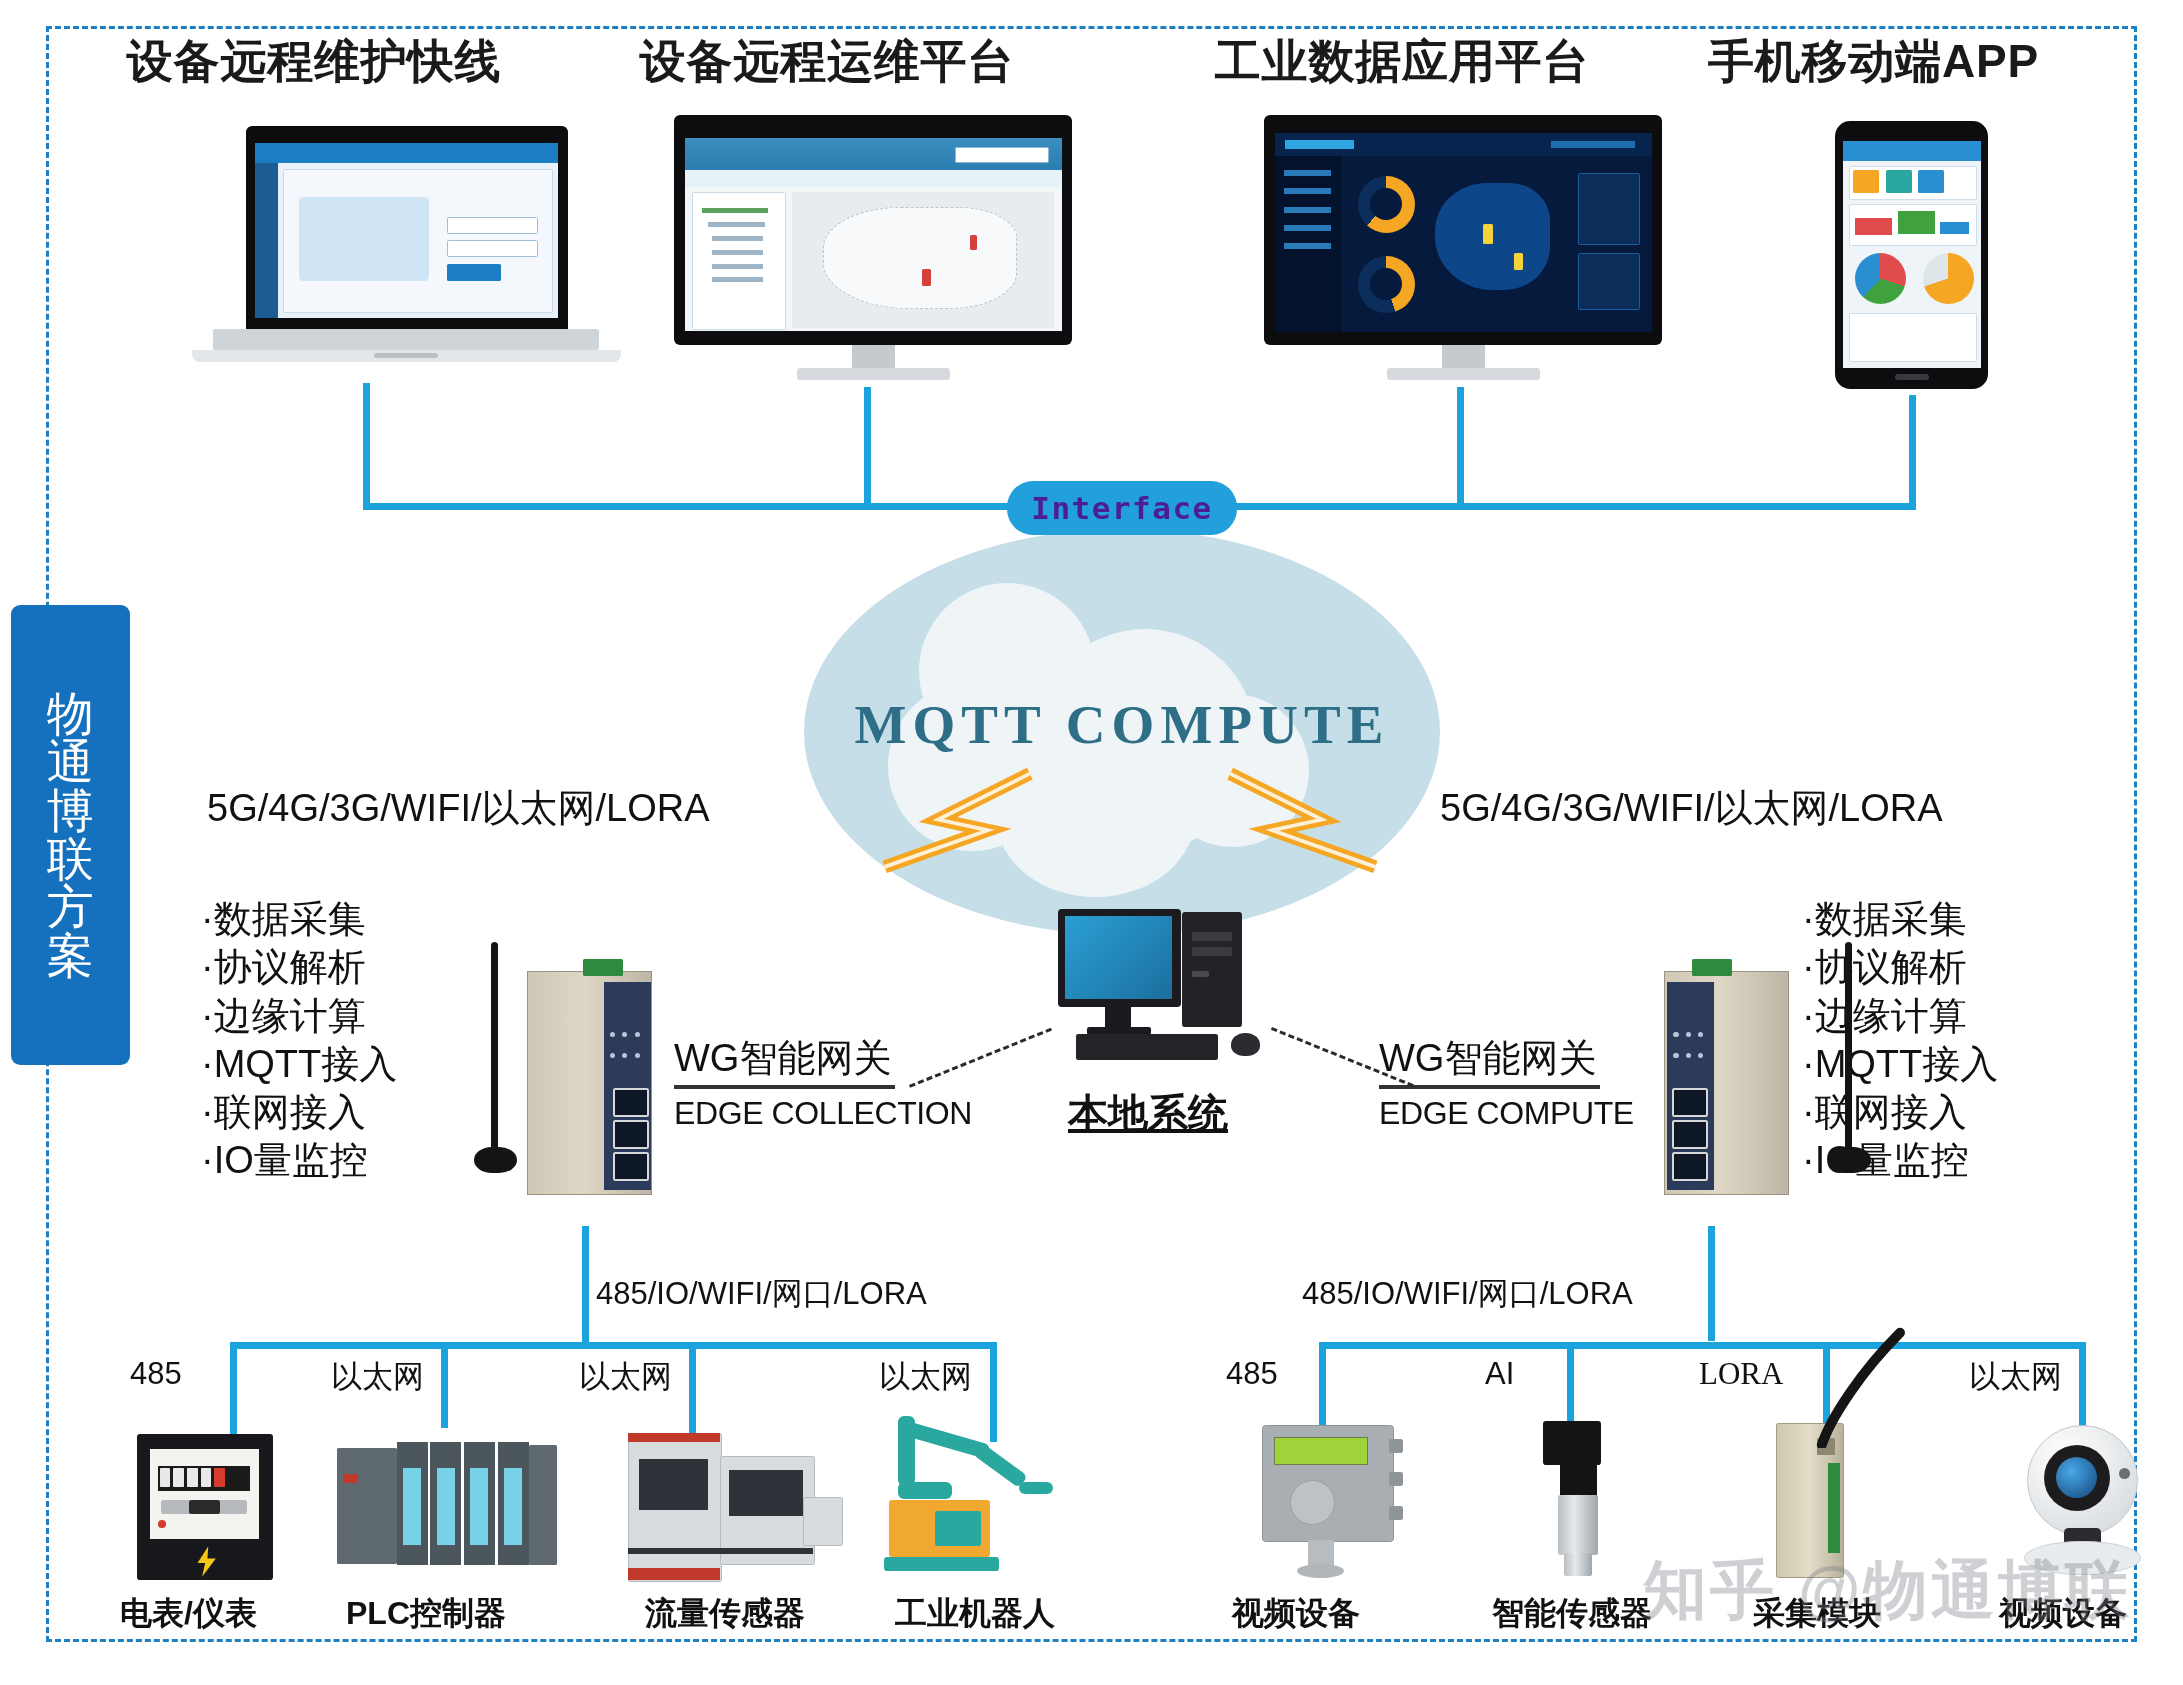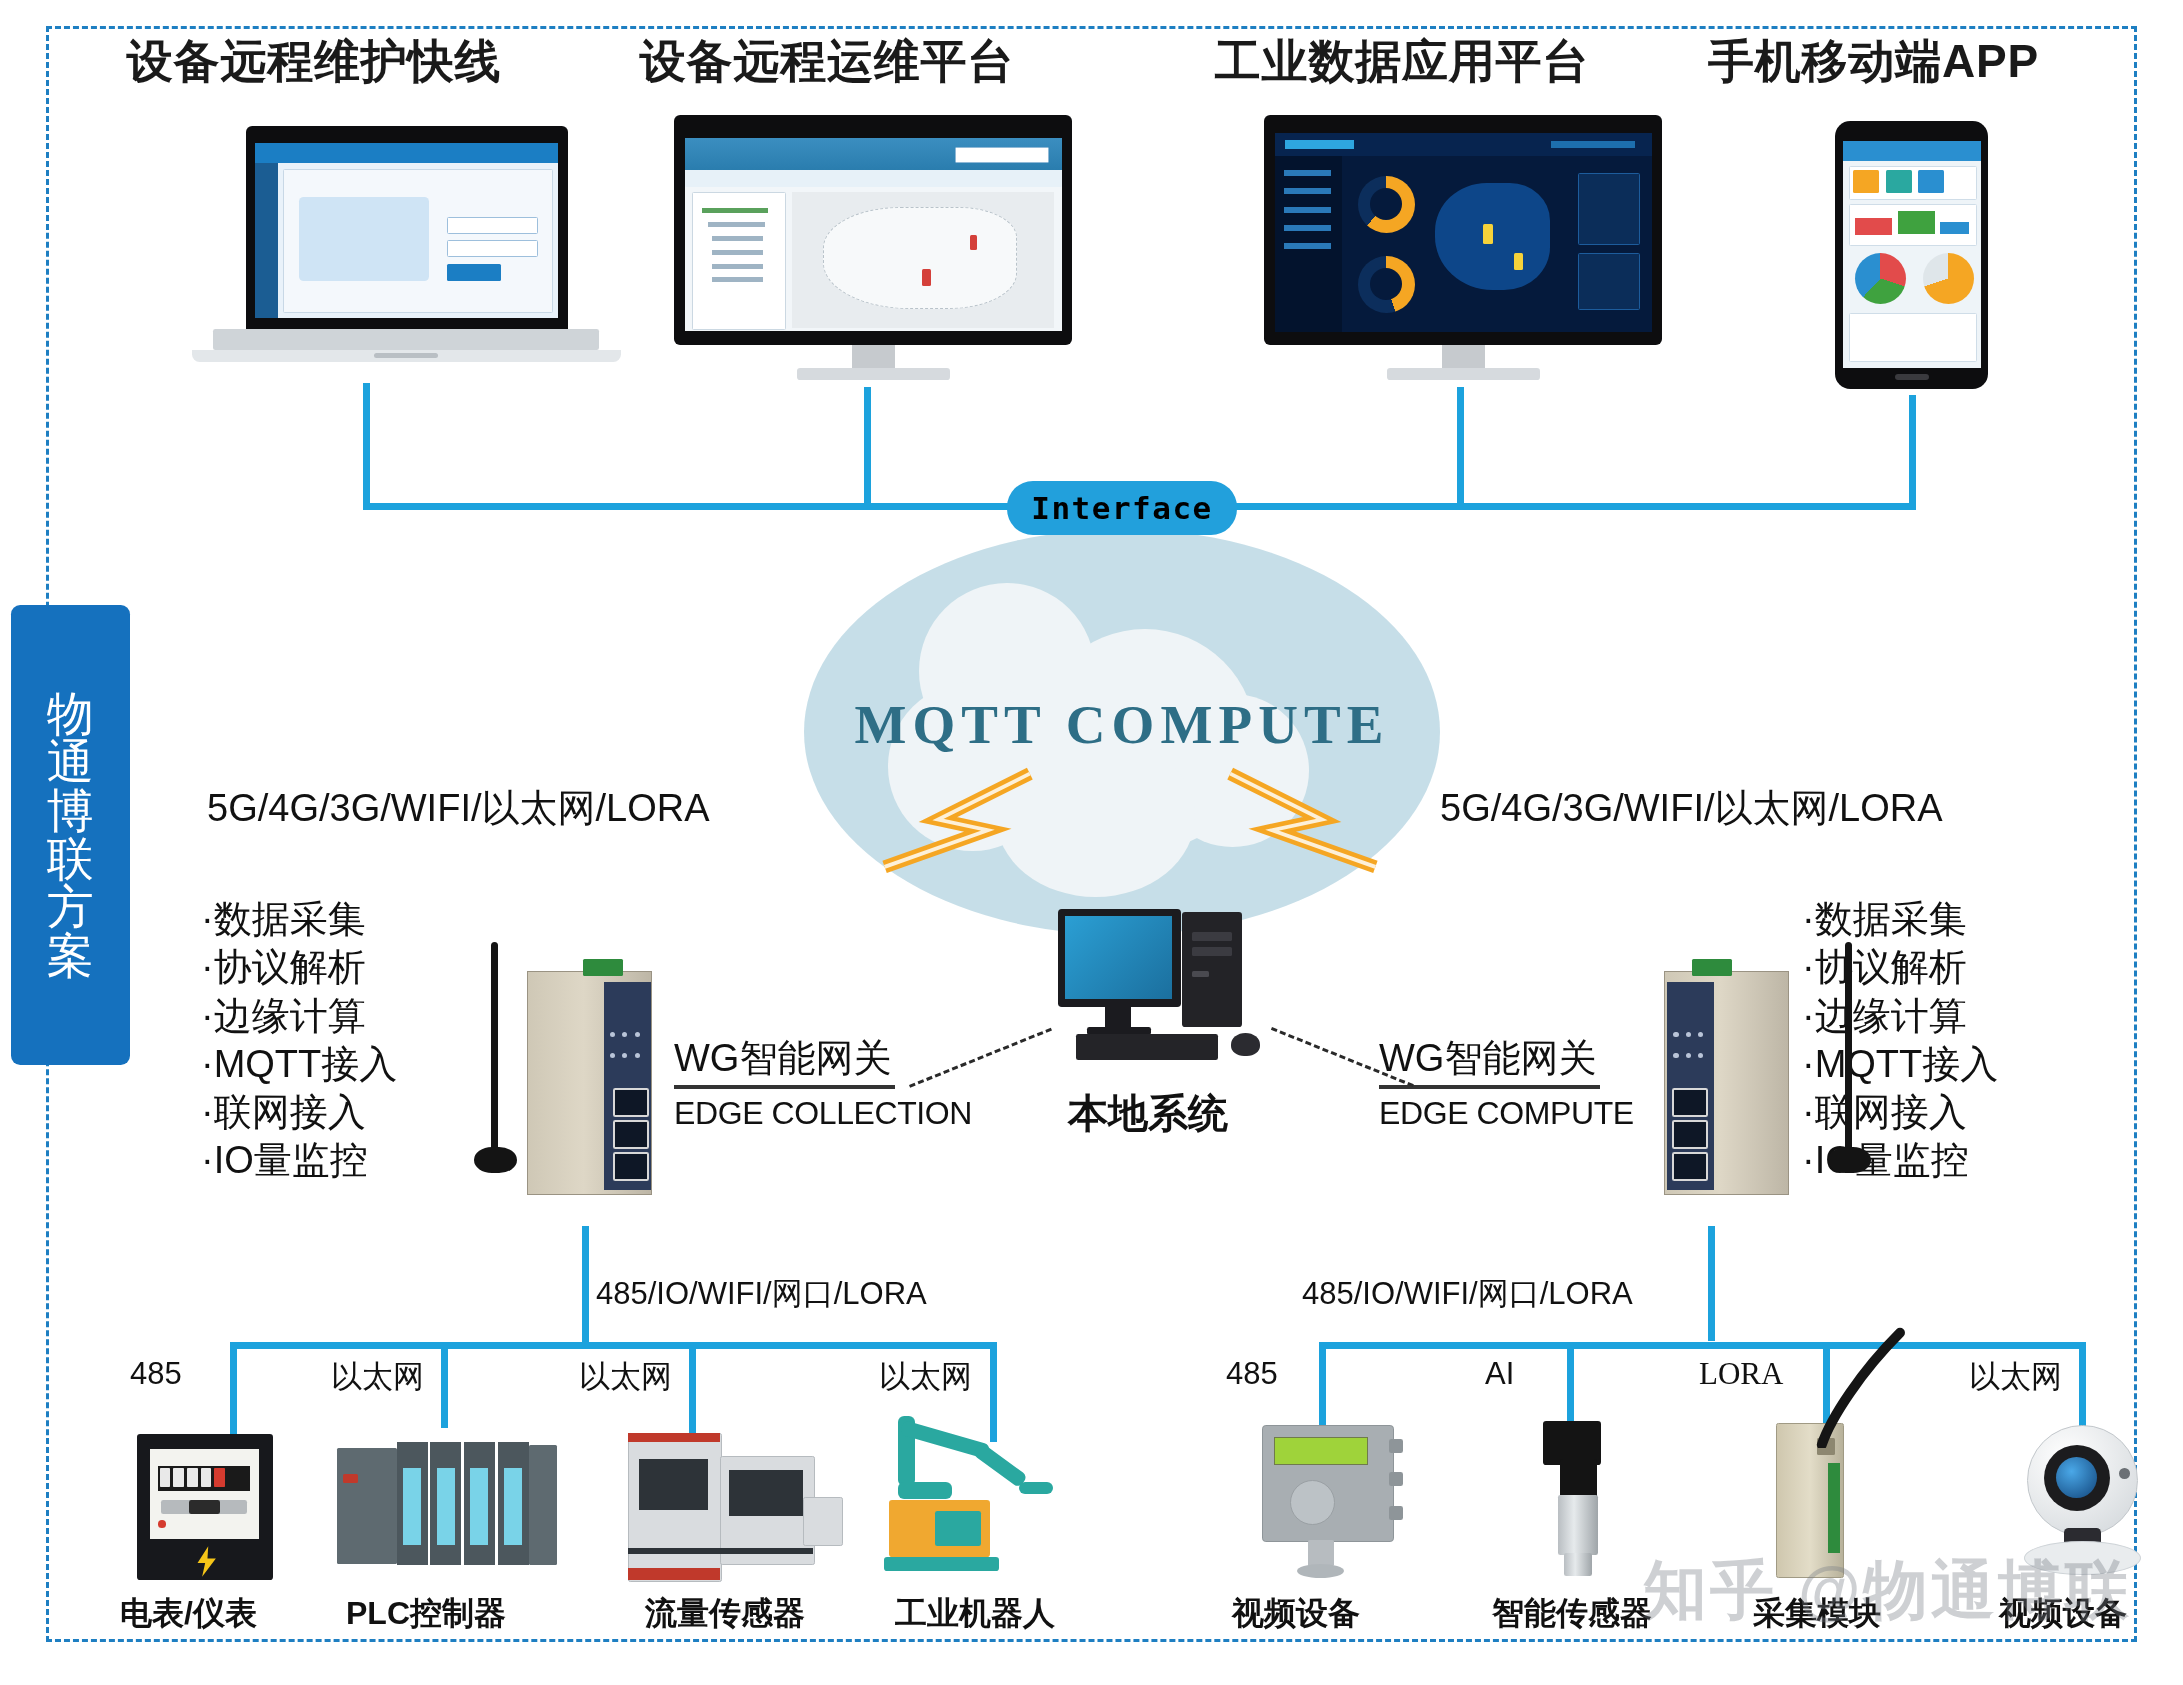--- a/index.html
+++ b/index.html
@@ -21,21 +21,21 @@
   }
 
   
   .wire{background:#1CA2DD;}
   .wire-v{width:6.9px;}
   .wire-h{height:6.9px;}
 
   
   #interface-pill{
     left:1007px;top:481px;width:230px;height:54px;border-radius:26px;
-    background:#22A0DC;color:#000000;display:flex;align-items:center;justify-content:center;
+    background:#22A0DC;color:#4c1d95;display:flex;align-items:center;justify-content:center;
     font-family:"DejaVu Sans Mono","Liberation Mono",monospace;
     font-size:31px;font-weight:700;letter-spacing:1.5px;z-index:6;
   }
 
   
   #cloud-ellipse{
     left:804px;top:529px;width:636px;height:406px;border-radius:50%;
     background:#BDD9E4;opacity:.85;
   }
   .puff{position:absolute;background:#EDF3F6;border-radius:50%;}
@@ -347,21 +347,21 @@
   <div class="pc-scr" style="left:15.3px;top:12.3px;width:107px;height:83px;"></div>
   <div class="pc-mon" style="left:55px;top:103px;width:26px;height:21.4px;border-radius:0;"></div>
   <div class="pc-mon" style="left:37px;top:123px;width:64px;height:7.7px;border-radius:2.3px;"></div>
   <div class="pc-tower" style="left:132px;top:7.7px;width:60px;height:115px;"></div>
   <div class="mini-box" style="position:absolute;left:142px;top:27.6px;width:40px;height:9.2px;background:#3b3b41;"></div>
   <div class="mini-box" style="position:absolute;left:142px;top:43px;width:40px;height:9.2px;background:#3b3b41;"></div>
   <div class="mini-box" style="position:absolute;left:142px;top:67px;width:17px;height:6.1px;background:#4a4a50;"></div>
   <div class="pc-kb" style="left:26px;top:130px;width:142px;height:26px;"></div>
   <div class="mini-donut" style="left:181px;top:129px;width:29px;height:23px;background:#2b2b30;border-radius:50% 50% 45% 45%;"></div>
 </div>
-<div class="abs lbl lbl-local" style="left:1068px;top:1086px;">本地系统</div>
+<div class="abs lbl lbl-local" style="left:1068px;top:1086px;text-decoration:underline;">本地系统</div>
 
 <div class="leader" style="left:909px;top:1085px;width:153px;transform:rotate(-22deg);"></div>
 <div class="leader" style="left:1272px;top:1027px;width:153px;transform:rotate(22deg);"></div>
 
 <div class="abs wire wire-v" style="left:582px;top:1226px;height:123px;"></div>
 <div class="abs lbl lbl-bus" style="left:596px;top:1273px;">485/IO/WIFI/网口/LORA</div>
 <div class="abs wire wire-h" style="left:230px;top:1342px;width:766px;"></div>
 <div class="abs wire wire-v" style="left:230px;top:1342px;height:101px;"></div>
 <div class="abs wire wire-v" style="left:441px;top:1342px;height:86px;"></div>
 <div class="abs wire wire-v" style="left:689px;top:1342px;height:100px;"></div>

